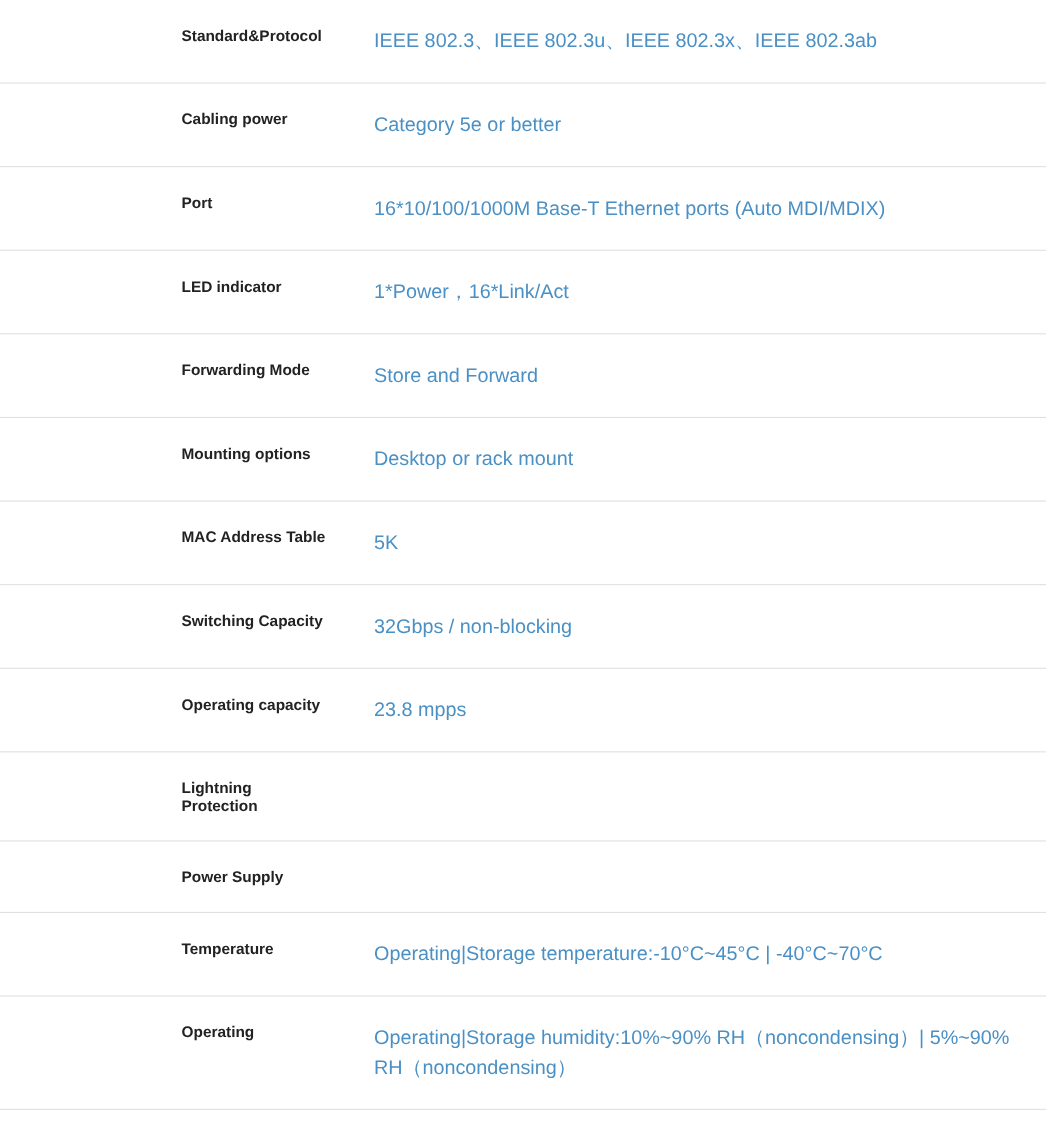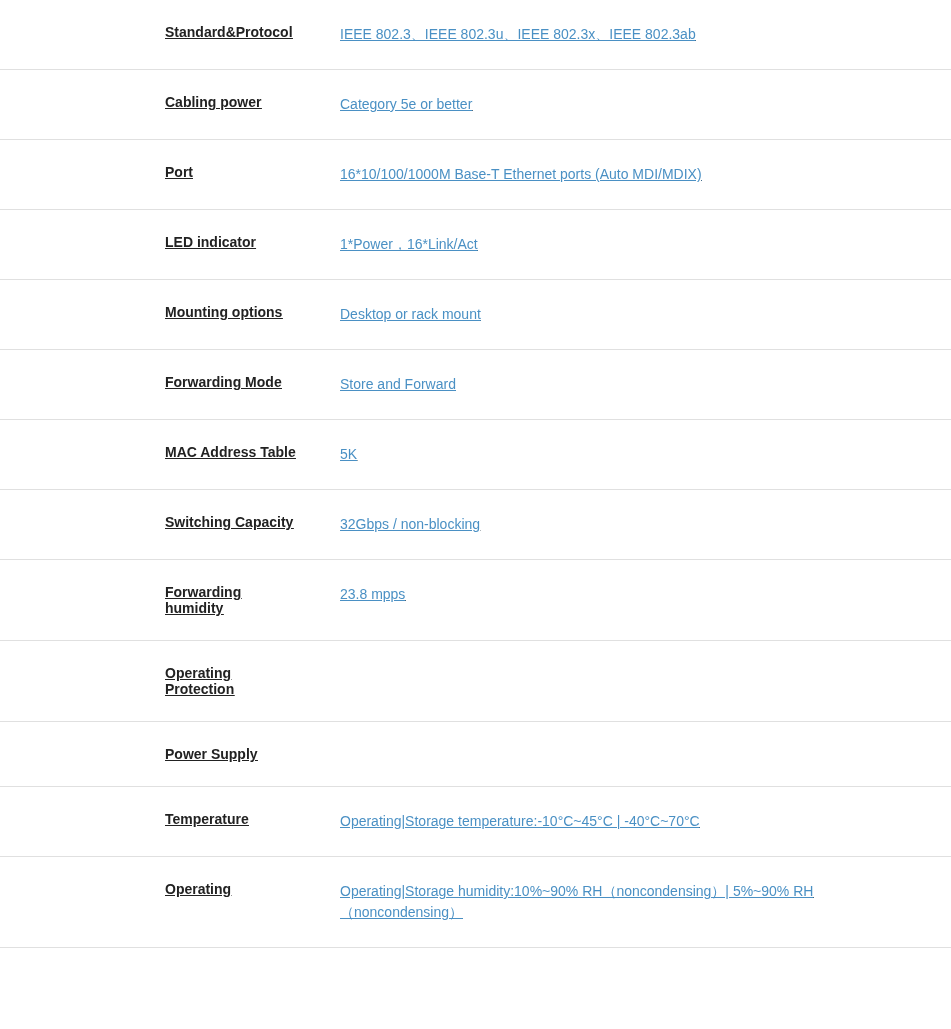--- a/index.html
+++ b/index.html
@@ -1,19 +1,18 @@
 <!DOCTYPE html>
 <html><head>
   <meta charset="utf-8">
   <style>
     * {
       box-sizing: border-box;
       margin: 0;
       padding: 0;
-      text-decoration: underline;
     }
 
     body {
       font-family: Arial, sans-serif;
       background-color: #ffffff;
       color: #333;
       width: 951px;
       min-height: 1029px;
     }
 
@@ -36,21 +35,21 @@
       font-weight: bold;
       font-size: 14px;
       color: #222;
       display: flex;
       align-items: flex-start;
     }
 
     .spec-value {
       flex: 1;
       padding: 6px 20px;
-      font-size: 14px;
+      font-size: 18px;
       color: #4a90c4;
       display: flex;
       align-items: flex-start;
       line-height: 1.5;
     }
   </style>
 </head>
 <body>
 
 <div class="spec-table">
@@ -64,41 +63,41 @@
     </div>
     <div class="spec-row">
       <div class="spec-label">Port</div>
       <div class="spec-value">16*10/100/1000M Base-T Ethernet ports (Auto MDI/MDIX)</div>
     </div>
     <div class="spec-row">
       <div class="spec-label">LED indicator</div>
       <div class="spec-value">1*Power，16*Link/Act</div>
     </div>
     <div class="spec-row">
+      <div class="spec-label">Forwarding Mode</div>
+      <div class="spec-value">Store and Forward</div>
+    </div>
+    <div class="spec-row">
       <div class="spec-label">Mounting options</div>
       <div class="spec-value">Desktop or rack mount</div>
-    </div>
-    <div class="spec-row">
-      <div class="spec-label">Forwarding Mode</div>
-      <div class="spec-value">Store and Forward</div>
     </div>
     <div class="spec-row">
       <div class="spec-label">MAC Address Table</div>
       <div class="spec-value">5K</div>
     </div>
     <div class="spec-row">
       <div class="spec-label">Switching Capacity</div>
       <div class="spec-value">32Gbps / non-blocking</div>
     </div>
     <div class="spec-row">
-      <div class="spec-label">Forwarding humidity</div>
+      <div class="spec-label">Operating capacity</div>
       <div class="spec-value">23.8 mpps</div>
     </div>
     <div class="spec-row">
-      <div class="spec-label">Operating Protection</div>
+      <div class="spec-label">Lightning Protection</div>
     </div>
     <div class="spec-row">
       <div class="spec-label">Power Supply</div>
     </div>
     <div class="spec-row">
       <div class="spec-label">Temperature</div>
       <div class="spec-value">Operating|Storage temperature:-10°C~45°C | -40°C~70°C</div>
     </div>
     <div class="spec-row">
       <div class="spec-label">Operating</div>

